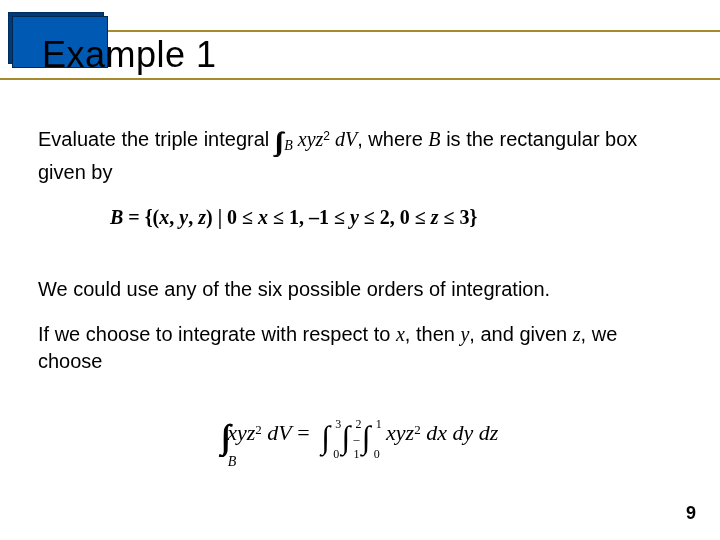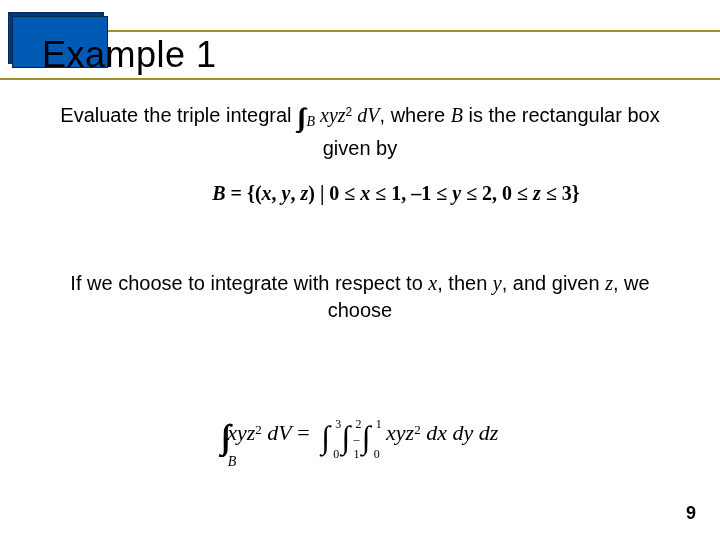--- a/index.html
+++ b/index.html
@@ -7,21 +7,21 @@
   .slide { width: 720px; height: 540px; position: relative; border-radius: 32px; }
 
   
   .corner-box { position: absolute; left: 8px; top: 12px; width: 96px; height: 52px; background: #003a7a; border: 1px solid #002d5e; }
   .corner-box-inner { position: absolute; left: 12px; top: 16px; width: 96px; height: 52px; background: #0059b3; border: 1px solid #00284f; }
   .title-rule-top { position: absolute; left: 108px; top: 30px; right: 0; height: 2px; background: #a58b2e; }
   .title-text { position: absolute; left: 36px; top: 32px; font-size: 36px; font-weight: 400; color: #000; letter-spacing: 0.5px; background: transparent; padding: 2px 6px 2px 6px; }
   .title-rule-bottom { position: absolute; left: 0; top: 78px; right: 0; height: 2px; background: #a58b2e; }
 
   
-  .body { position: absolute; left: 38px; right: 38px; top: 100px; font-size: 20px; line-height: 1.35; text-align: center; }
+  .body { position: absolute; left: 38px; right: 38px; top: 124px; font-size: 20px; line-height: 1.35; }
   .p { margin-bottom: 18px; }
   .indent { margin-left: 72px; font-weight: bold; }
   .bigint { font-family: "Times New Roman", Times, serif; font-size: 26px; letter-spacing: -6px; display: inline-block; vertical-align: -4px; }
   .subB { font-style: italic; font-family: "Times New Roman", Times, serif; font-size: 14px; margin-left: 6px; vertical-align: -4px; }
   .mi { font-style: italic; font-family: "Times New Roman", Times, serif; }
   .sup { font-size: 12px; vertical-align: 6px; }
   .mrow { font-family: "Times New Roman", Times, serif; }
 
   
   .eqn { position: absolute; left: 0; right: 0; top: 418px; text-align: center; font-family: "Times New Roman", Times, serif; font-size: 22px; }
@@ -51,20 +51,21 @@
     <div class="p">
       <span>Evaluate the triple integral </span><span class="bigint">∫∫∫</span><span class="subB">B</span><span class="mi"> xyz</span><span class="sup">2</span><span class="mi"> dV</span><span>, where </span><span class="mi">B</span><span> is the rectangular box given by</span>
     </div>
 
     <div class="p indent mrow">
       <span class="mi">B</span><span> = {(</span><span class="mi">x</span><span>, </span><span class="mi">y</span><span>, </span><span class="mi">z</span><span>) | 0 ≤ </span><span class="mi">x</span><span> ≤ 1, –1 ≤ </span><span class="mi">y</span><span> ≤ 2, 0 ≤ </span><span class="mi">z</span><span> ≤ 3}</span>
     </div>
 
     <div class="p">
       <br>
+      <span>We could use any of the six possible orders of integration.</span>
     </div>
 
     <div class="p">
       <span>If we choose to integrate with respect to </span><span class="mi">x</span><span>, then </span><span class="mi">y</span><span>, and given </span><span class="mi">z</span><span>, we choose</span>
     </div>
   </div>
 
   <div class="eqn">
     <span class="intwrap">
       <span class="bigint2">∫∫∫</span>

